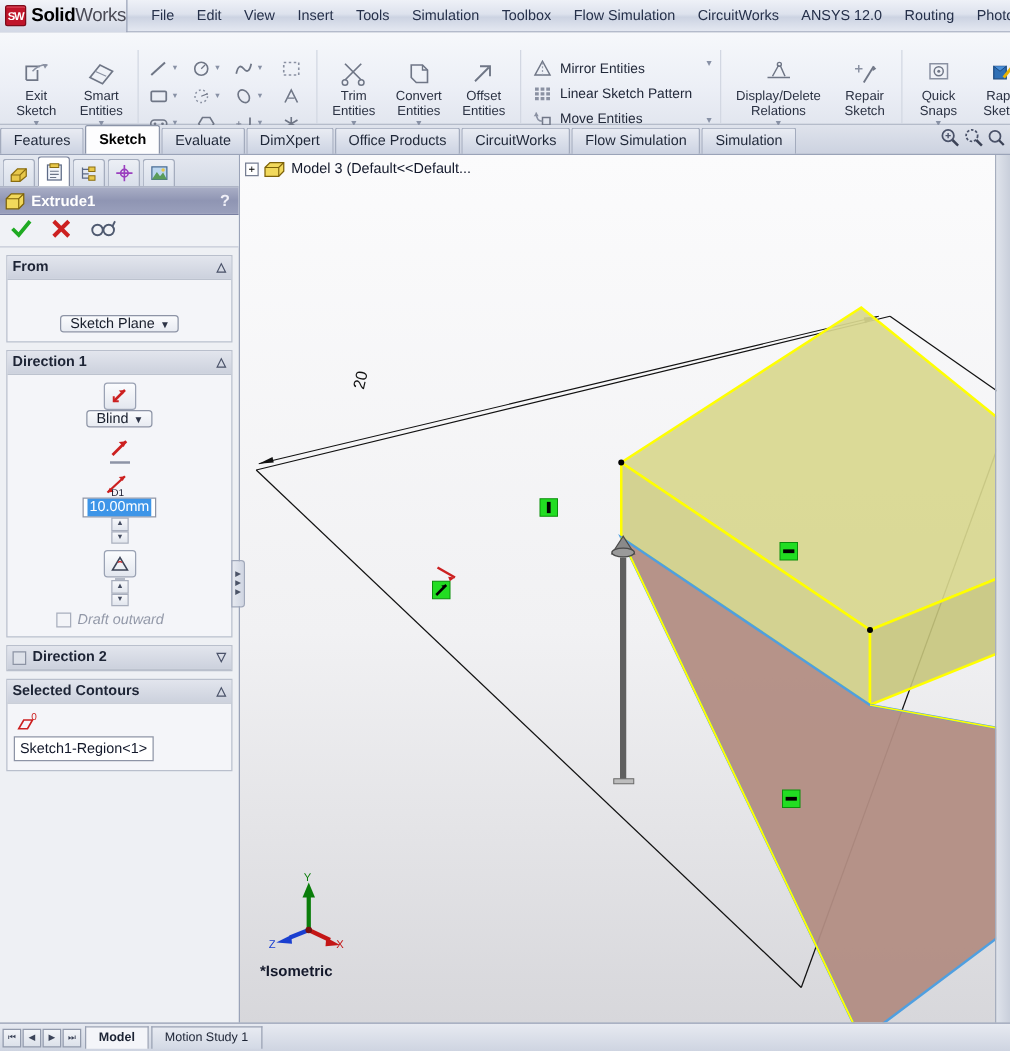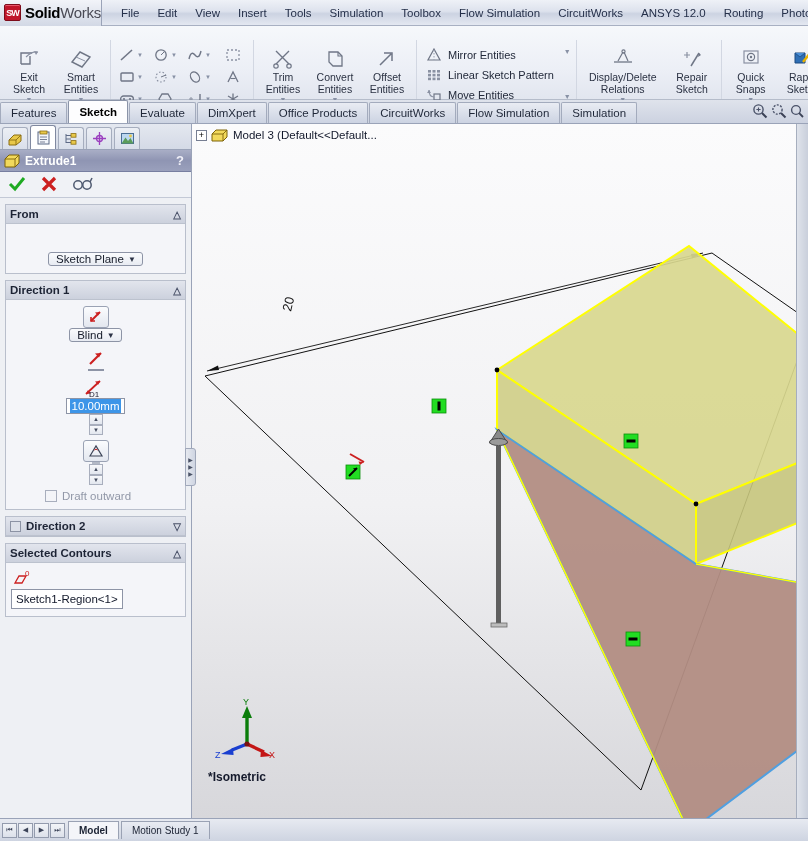--- a/index.html
+++ b/index.html
@@ -161,21 +161,21 @@
   }
   .numfield .val {
     background: #3d95e8; color: #fff; font-size: 11.5px; padding: 1px 2px;
   }
   .numfield.disabled { background: #eceef3; border-color: #b3b9c6; }
   .spin { width: 14px; height: 21px; display: flex; flex-direction: column; margin-left: 1px; flex:none; }
   .spin div {
     flex: 1; border: 1px solid #a8aebd; background: linear-gradient(to bottom,#f7f8fb,#e2e6ee);
     display:flex; align-items:center; justify-content:center; font-size: 6px; color: #444c60;
   }
-  .chkrow { display: flex; align-items: center; padding-left: 34px; }
+  .chkrow { display: flex; align-items: center; padding-left: 34px; font-style: italic; }
   .chkbox { width: 12px; height: 12px; border: 1px solid #a8aebd; background: #f3f4f8; margin-right: 5px; }
   .chklbl { font-size: 11.5px; color: #9298a8; }
   .contourbox {
     flex: 1; height: 62px; border: 1px solid #8d94a6; background: #fff;
     font-size: 11.5px; color: #12182a; padding: 3px 4px;
   }
 
   .pm-scrollgrip {
     position: absolute; left: 185px; top: 448px; width: 11px; height: 38px;
     background: linear-gradient(to right,#e6e9f0,#cfd5e2);

